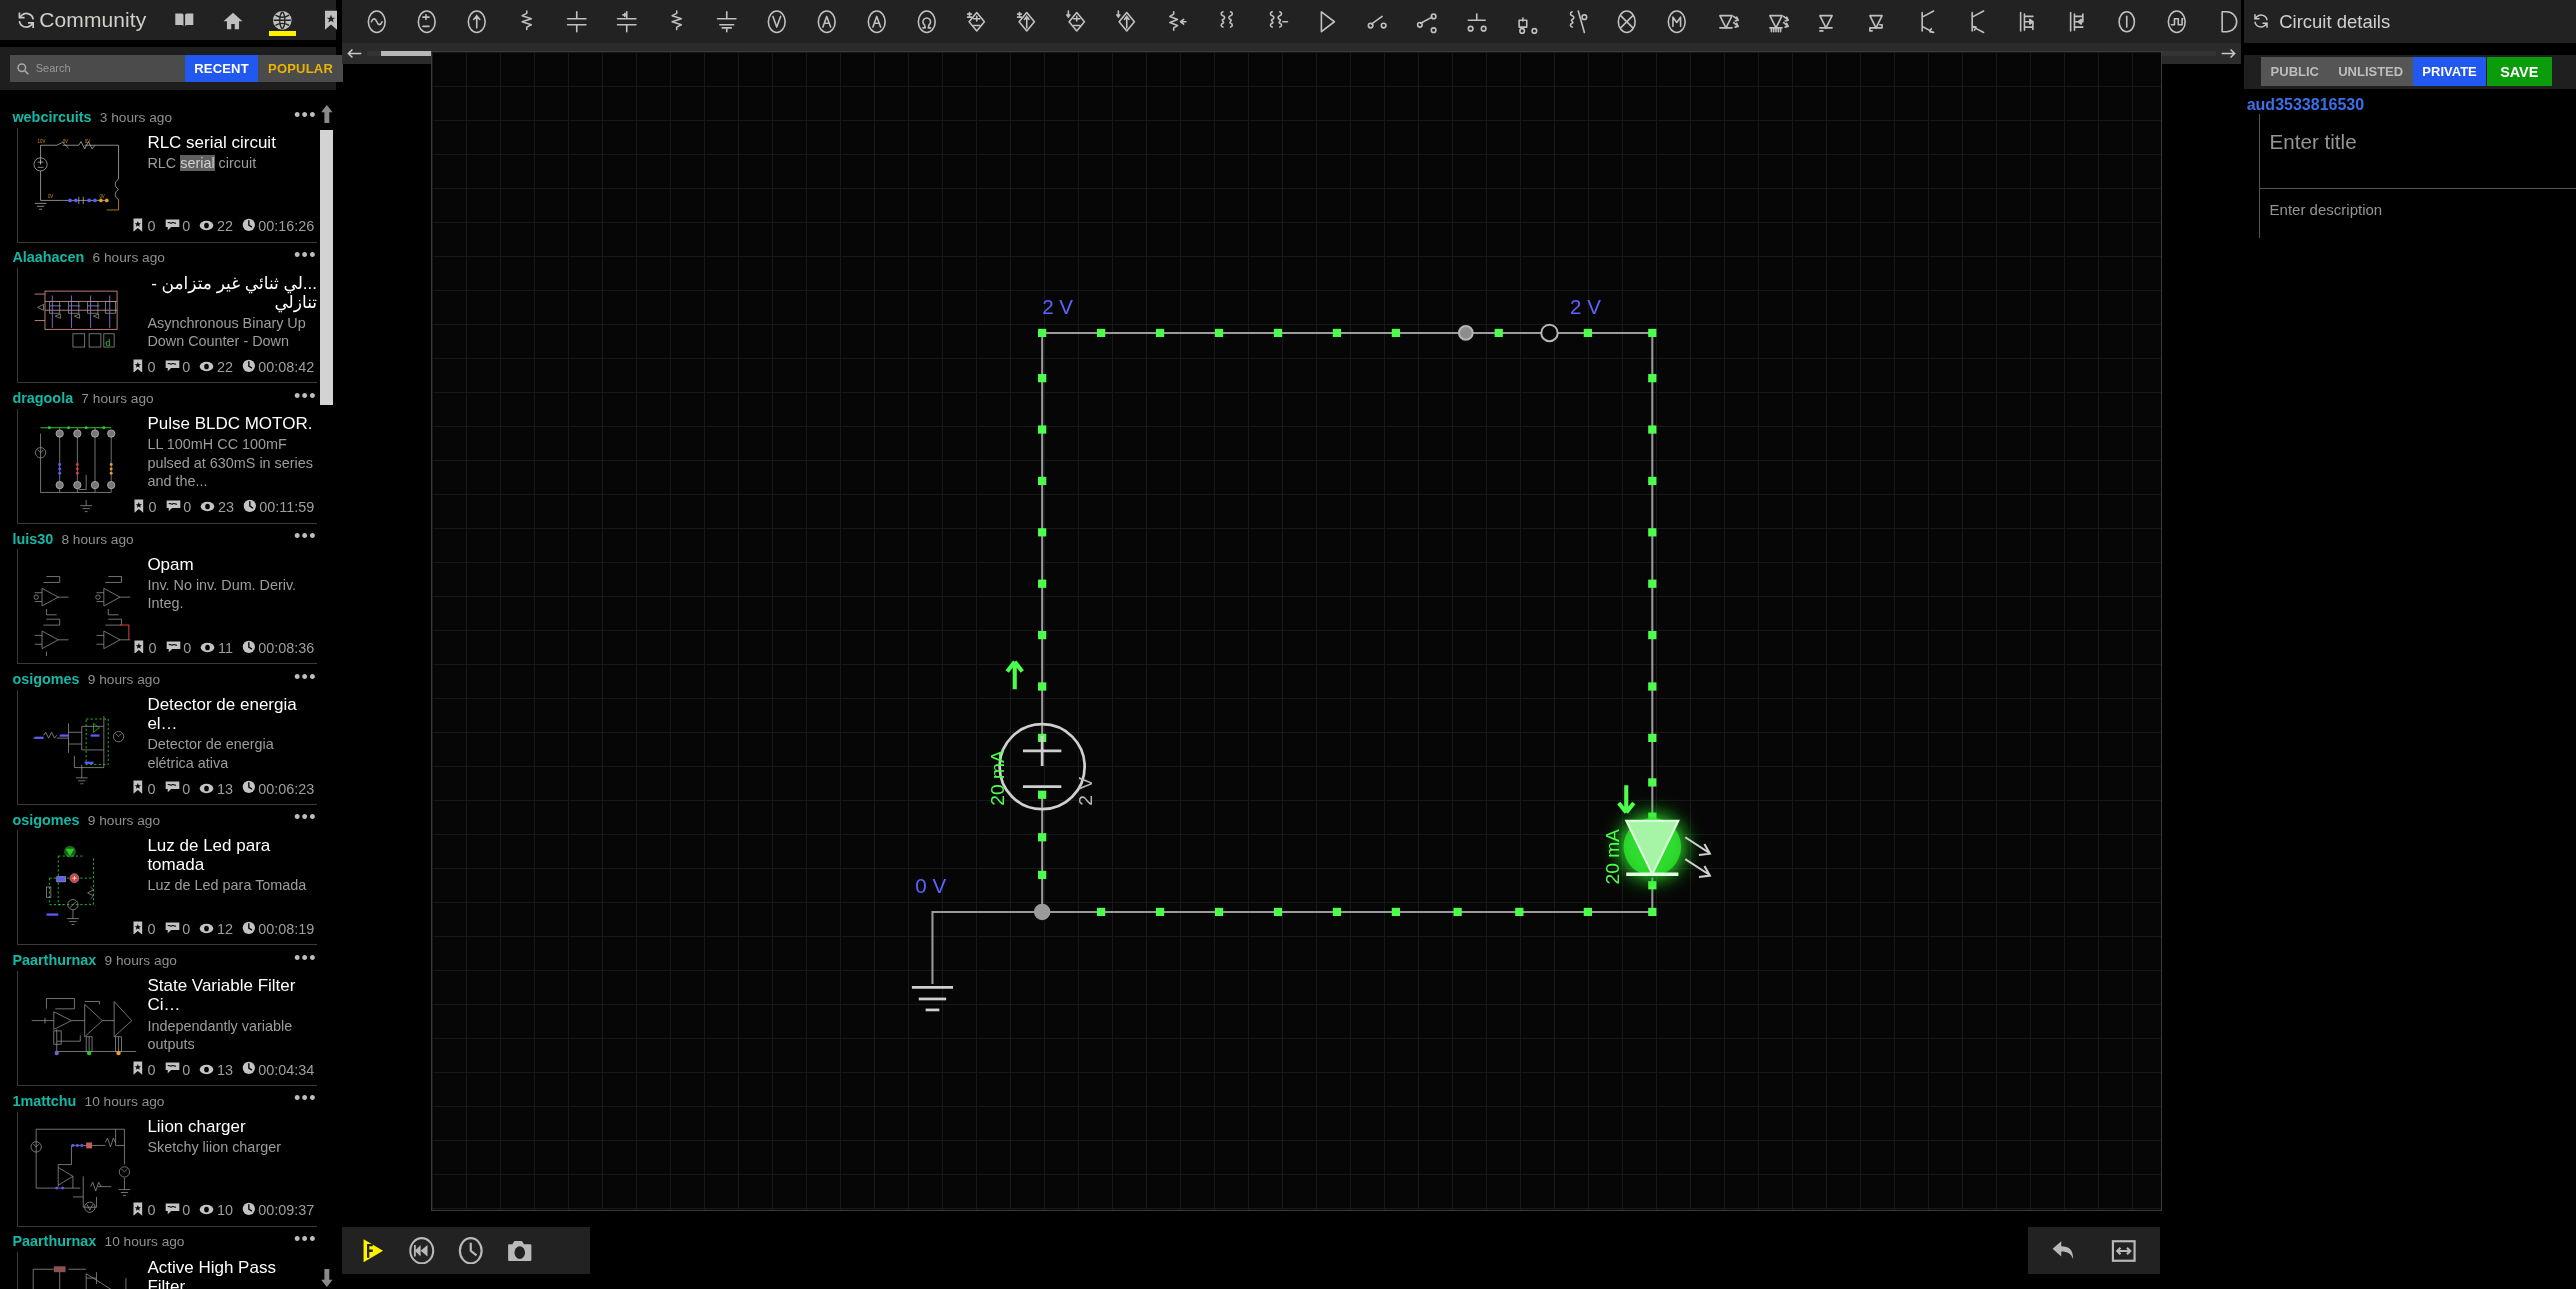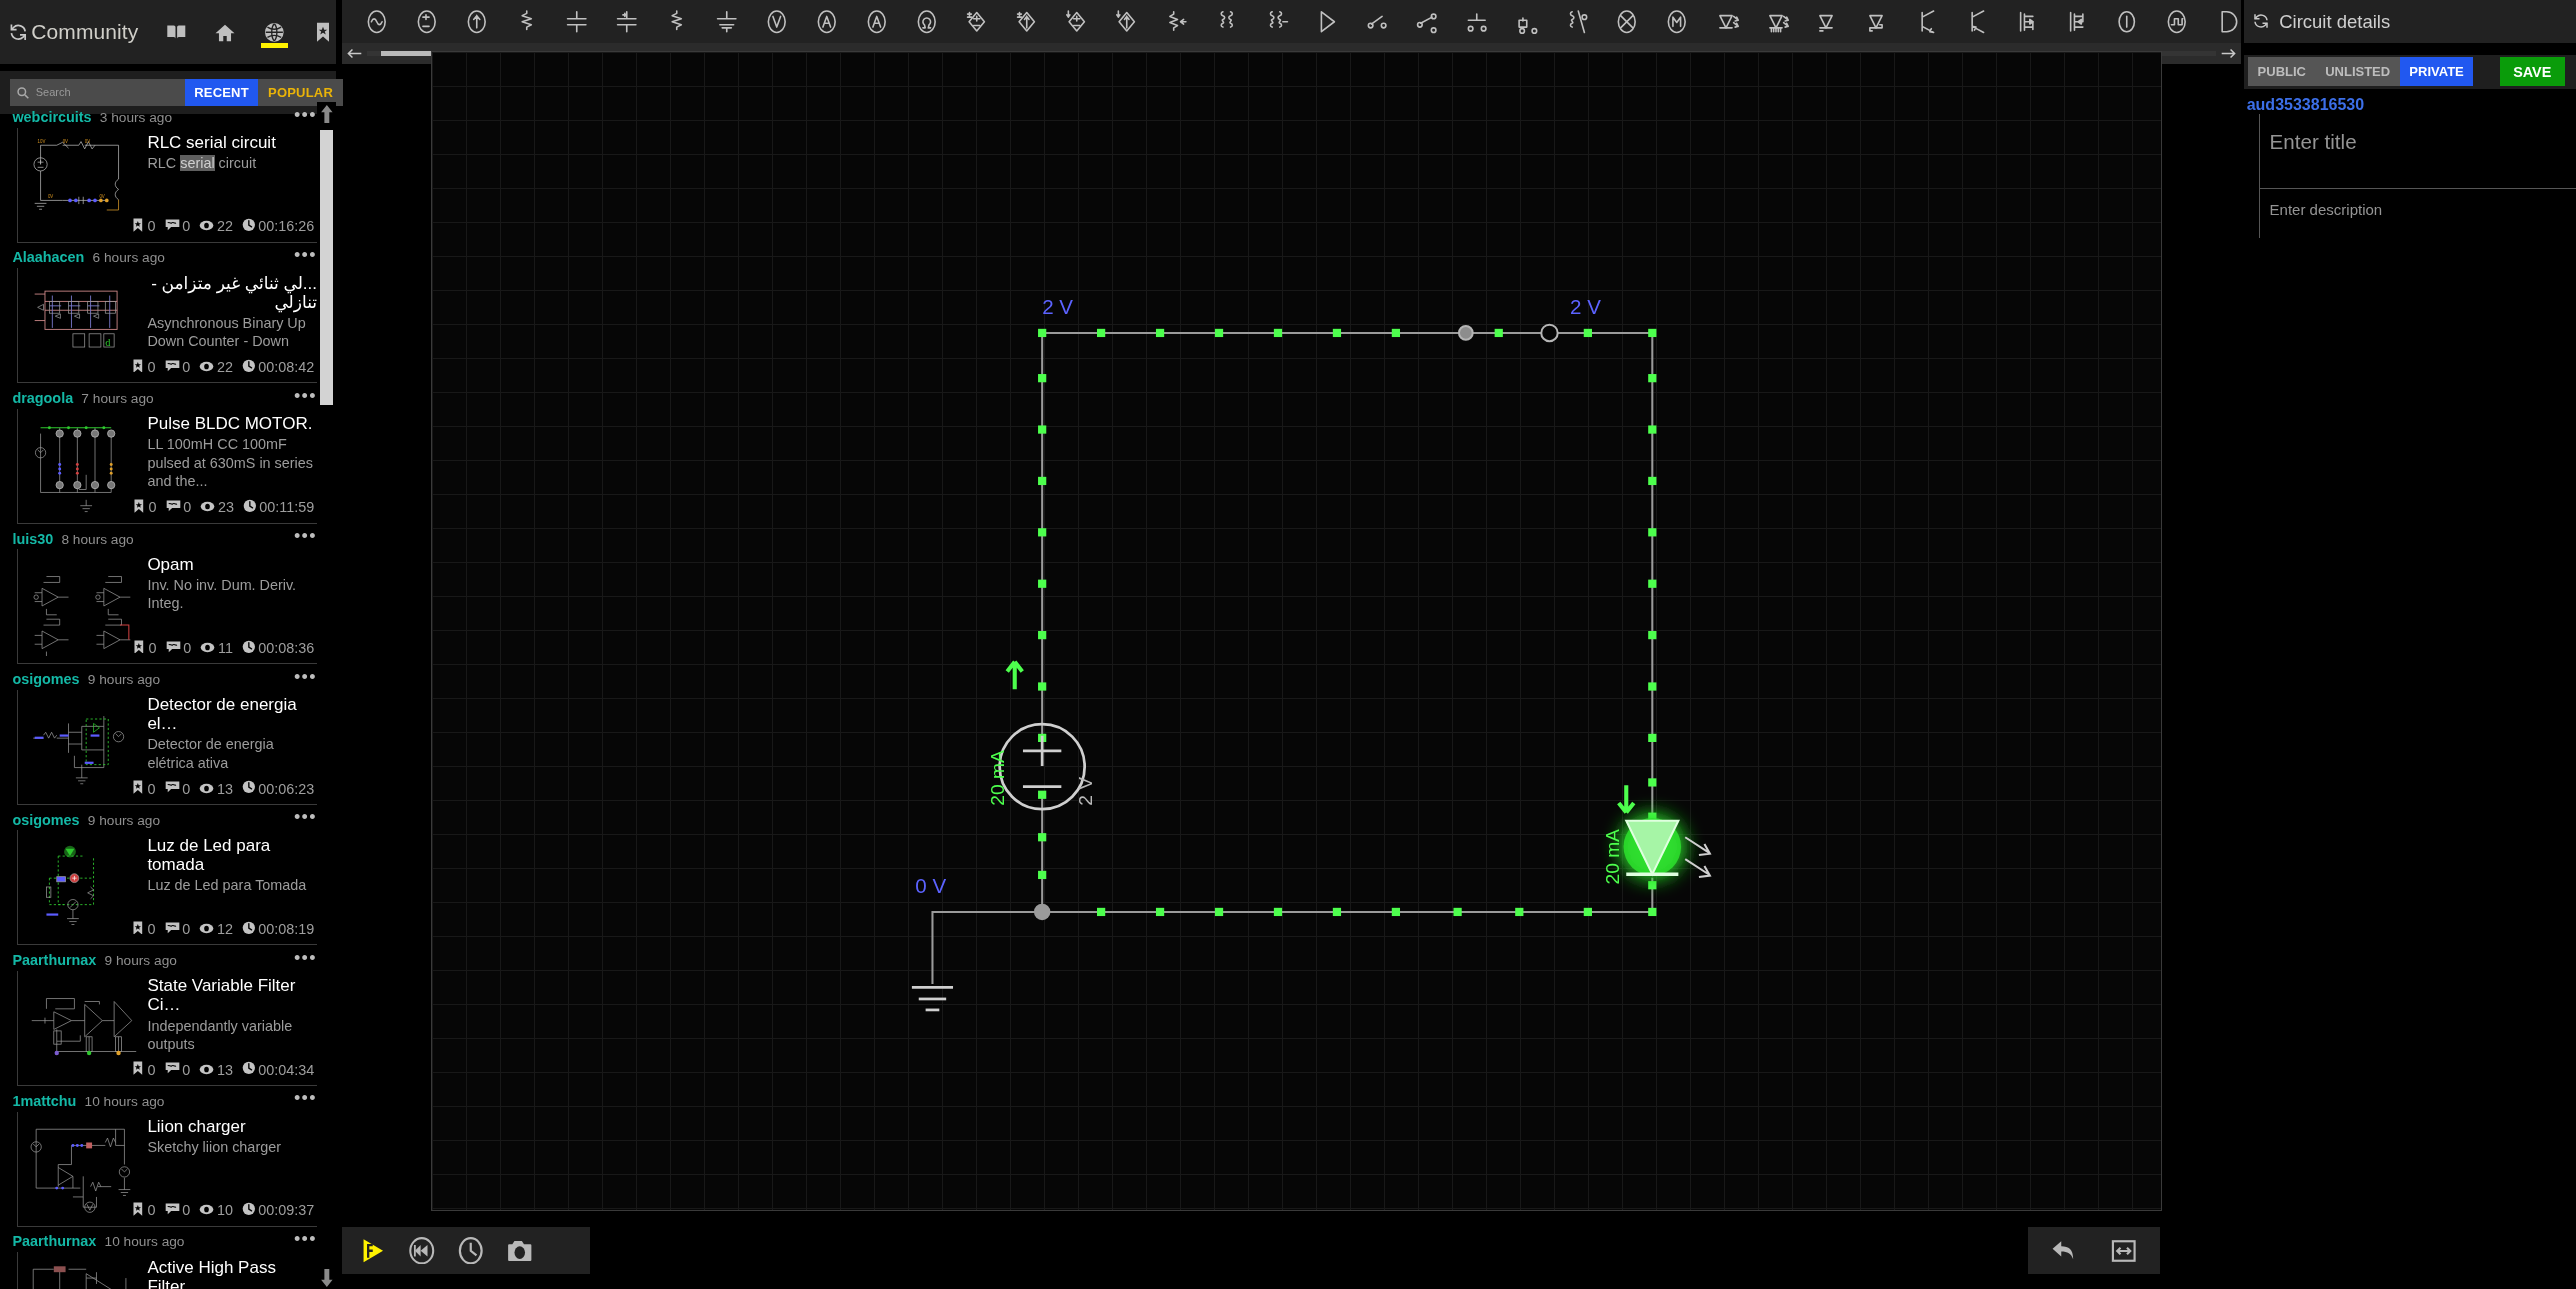--- a/index.html
+++ b/index.html
@@ -11,22 +11,22 @@
     overflow:hidden;
     position:relative;
   }
 
   
   #sidebar{
     position:absolute; left:0; top:0; width:336px; height:1289px;
     background:#000;
   }
   #community-bar{
-    height:64px; background:#222222;
-    display:flex; align-items:center; padding:0 8px;
+    height:40px; background:#222222;
+    display:flex; align-items:center; padding:0 16px;
     position:relative;
   }
   #community-bar .refresh{
     width:29px; height:29px; display:flex; align-items:center; justify-content:center;
     color:#c9c9c9;
   }
   #community-title{
     font-size:21px; color:#d0cfc9; margin-left:2.7px; margin-right:23px; letter-spacing:0.1px;
   }
   .nav-icons{ display:flex; align-items:center; gap:19px; }
@@ -156,21 +156,21 @@
   
   #rightpanel{
     position:absolute; left:2244px; top:0; width:332px; height:1289px; background:#000;
   }
   #rp-head{
     height:43px; background:#222222; display:flex; align-items:center; padding:0 8.2px; gap:9px;
   }
   #rp-head .t{ font-size:18.5px; color:#cfcfcf; }
   #rp-vis{
     margin-top:11.7px; height:34px; background:#1f1f1f; display:flex; align-items:center;
-    padding:0 4px;
+    padding:0 17px;
   }
   .vis{
     height:29px; display:flex; align-items:center; justify-content:center; padding:0 9.6px;
     font-size:13px; font-weight:bold; background:#555555; color:#bdbdbd; cursor:pointer;
   }
   .vis.on{ background:#2158f0; color:#ffffff; }
   #rp-save{
     margin-left:auto; height:29px; background:#0a9c0a; color:#ffffff; font-weight:bold;
     font-size:14.4px; display:flex; align-items:center; justify-content:center; padding:0 13.7px;
     margin-right:7px; cursor:pointer;

